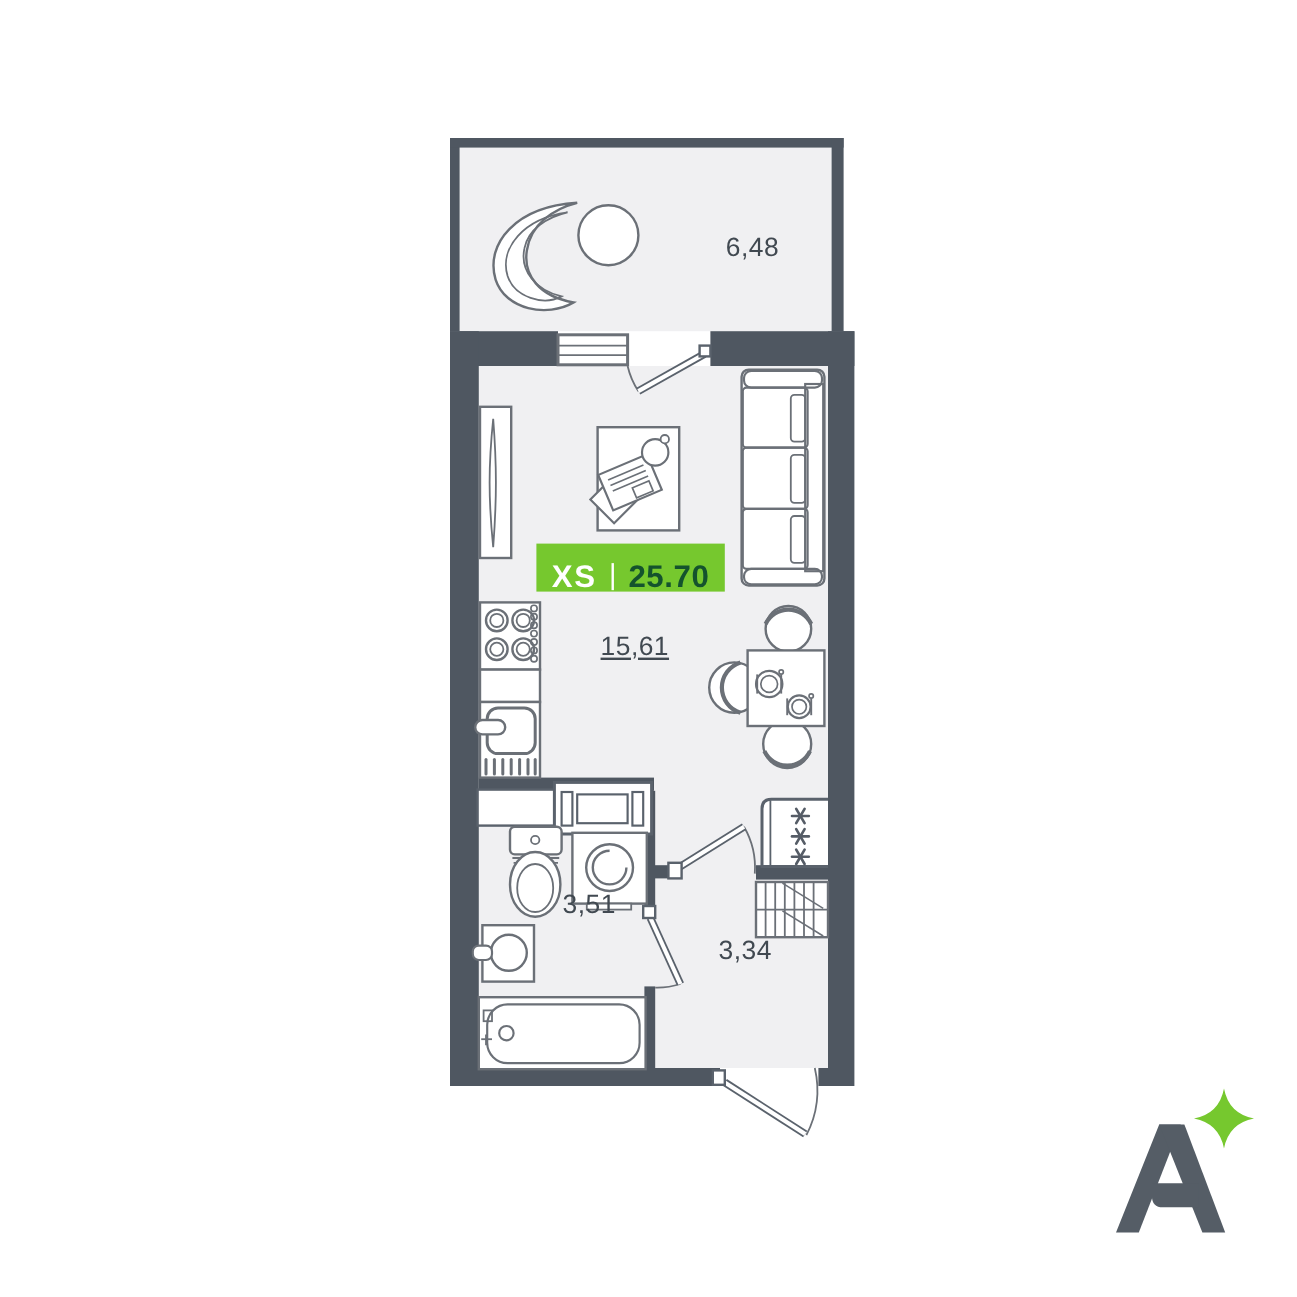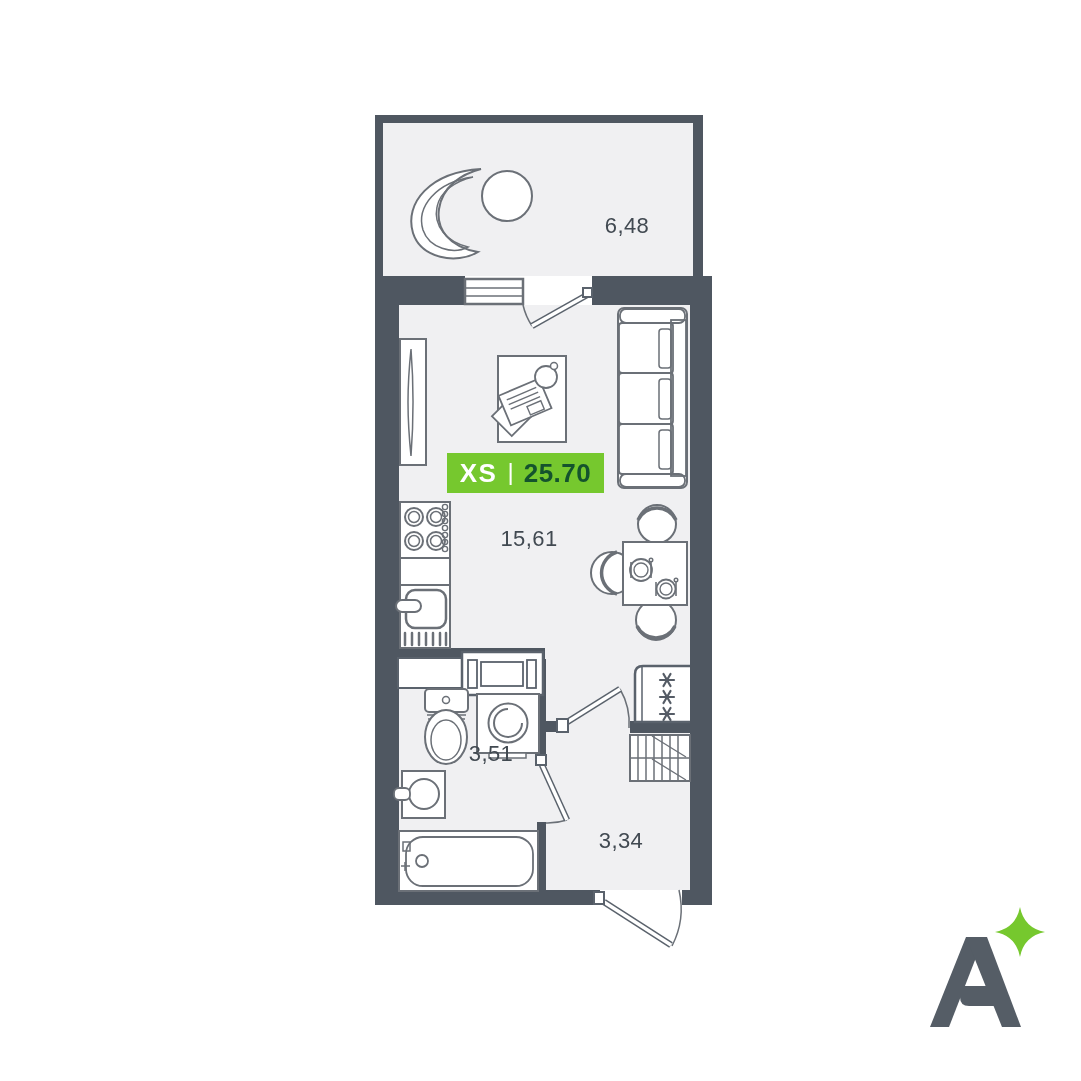--- a/index.html
+++ b/index.html
@@ -7,21 +7,21 @@
     position:relative; width:1081px; height:1081px; background:#ffffff;
     font-family:"Liberation Sans", sans-serif; overflow:hidden;
   }
   .plan-svg { position:absolute; left:0; top:0; }
   .area-label {
     position:absolute; transform:translate(-50%,-50%);
     font-size:22px; color:#414951; letter-spacing:.4px; white-space:nowrap;
   }
   .badge {
     position:absolute; left:447px; top:453px; width:157px; height:40px;
-    background:#76c82e; display:flex; align-items:center; justify-content:center;
+    background:#76c82e; display:flex; align-items:flex-end; justify-content:center;
     gap:10px; font-weight:bold; font-size:26px; line-height:1;
   }
   .badge .xs  { color:#ffffff; letter-spacing:1.5px; }
   .badge .div { color:#ffffff; font-weight:400; font-size:24px; position:relative; top:-1px; }
   .badge .num { color:#14532d; letter-spacing:.5px; }
   .logo { position:absolute; left:925px; top:903px; }
 </style>
 </head>
 <body>
 
@@ -247,24 +247,24 @@
     </g>
 
     <g>
       <path d="M 679 890 A 82 82 0 0 1 672 946" fill="none" stroke="#6b7077" stroke-width="1.5"></path>
       <line x1="604" y1="902" x2="671" y2="945" stroke="#5a626c" stroke-width="6.5"></line>
       <line x1="604" y1="902" x2="671" y2="945" stroke="#ffffff" stroke-width="3.5"></line>
       <rect x="594" y="892" width="10" height="12" fill="#ffffff" stroke="#5a626c" stroke-width="2"></rect>
     </g>
   </svg>
 
-  <div class="area-label" style="left:627px; top:206px;margin-top:20px;">6,48</div>
-  <div class="area-label" style="left:529px; top:539px;">15,61</div>
+  <div class="area-label" style="left:627px; top:206px;">6,48</div>
+  <div class="area-label" style="left:529px; top:539px;text-decoration:underline;">15,61</div>
   <div class="area-label" style="left:491px; top:754px;">3,51</div>
-  <div class="area-label" style="left:621px; top:841px;">3,34</div>
+  <div class="area-label" style="left:621px; top:792px;">3,34</div>
 
   <div class="badge">
     <span class="xs">XS</span>
     <span class="div">|</span>
     <span class="num">25.70</span>
   </div>
 
   <div class="logo">
     <svg width="130" height="135" viewBox="925 903 130 135">
       <g fill="#555d66">

